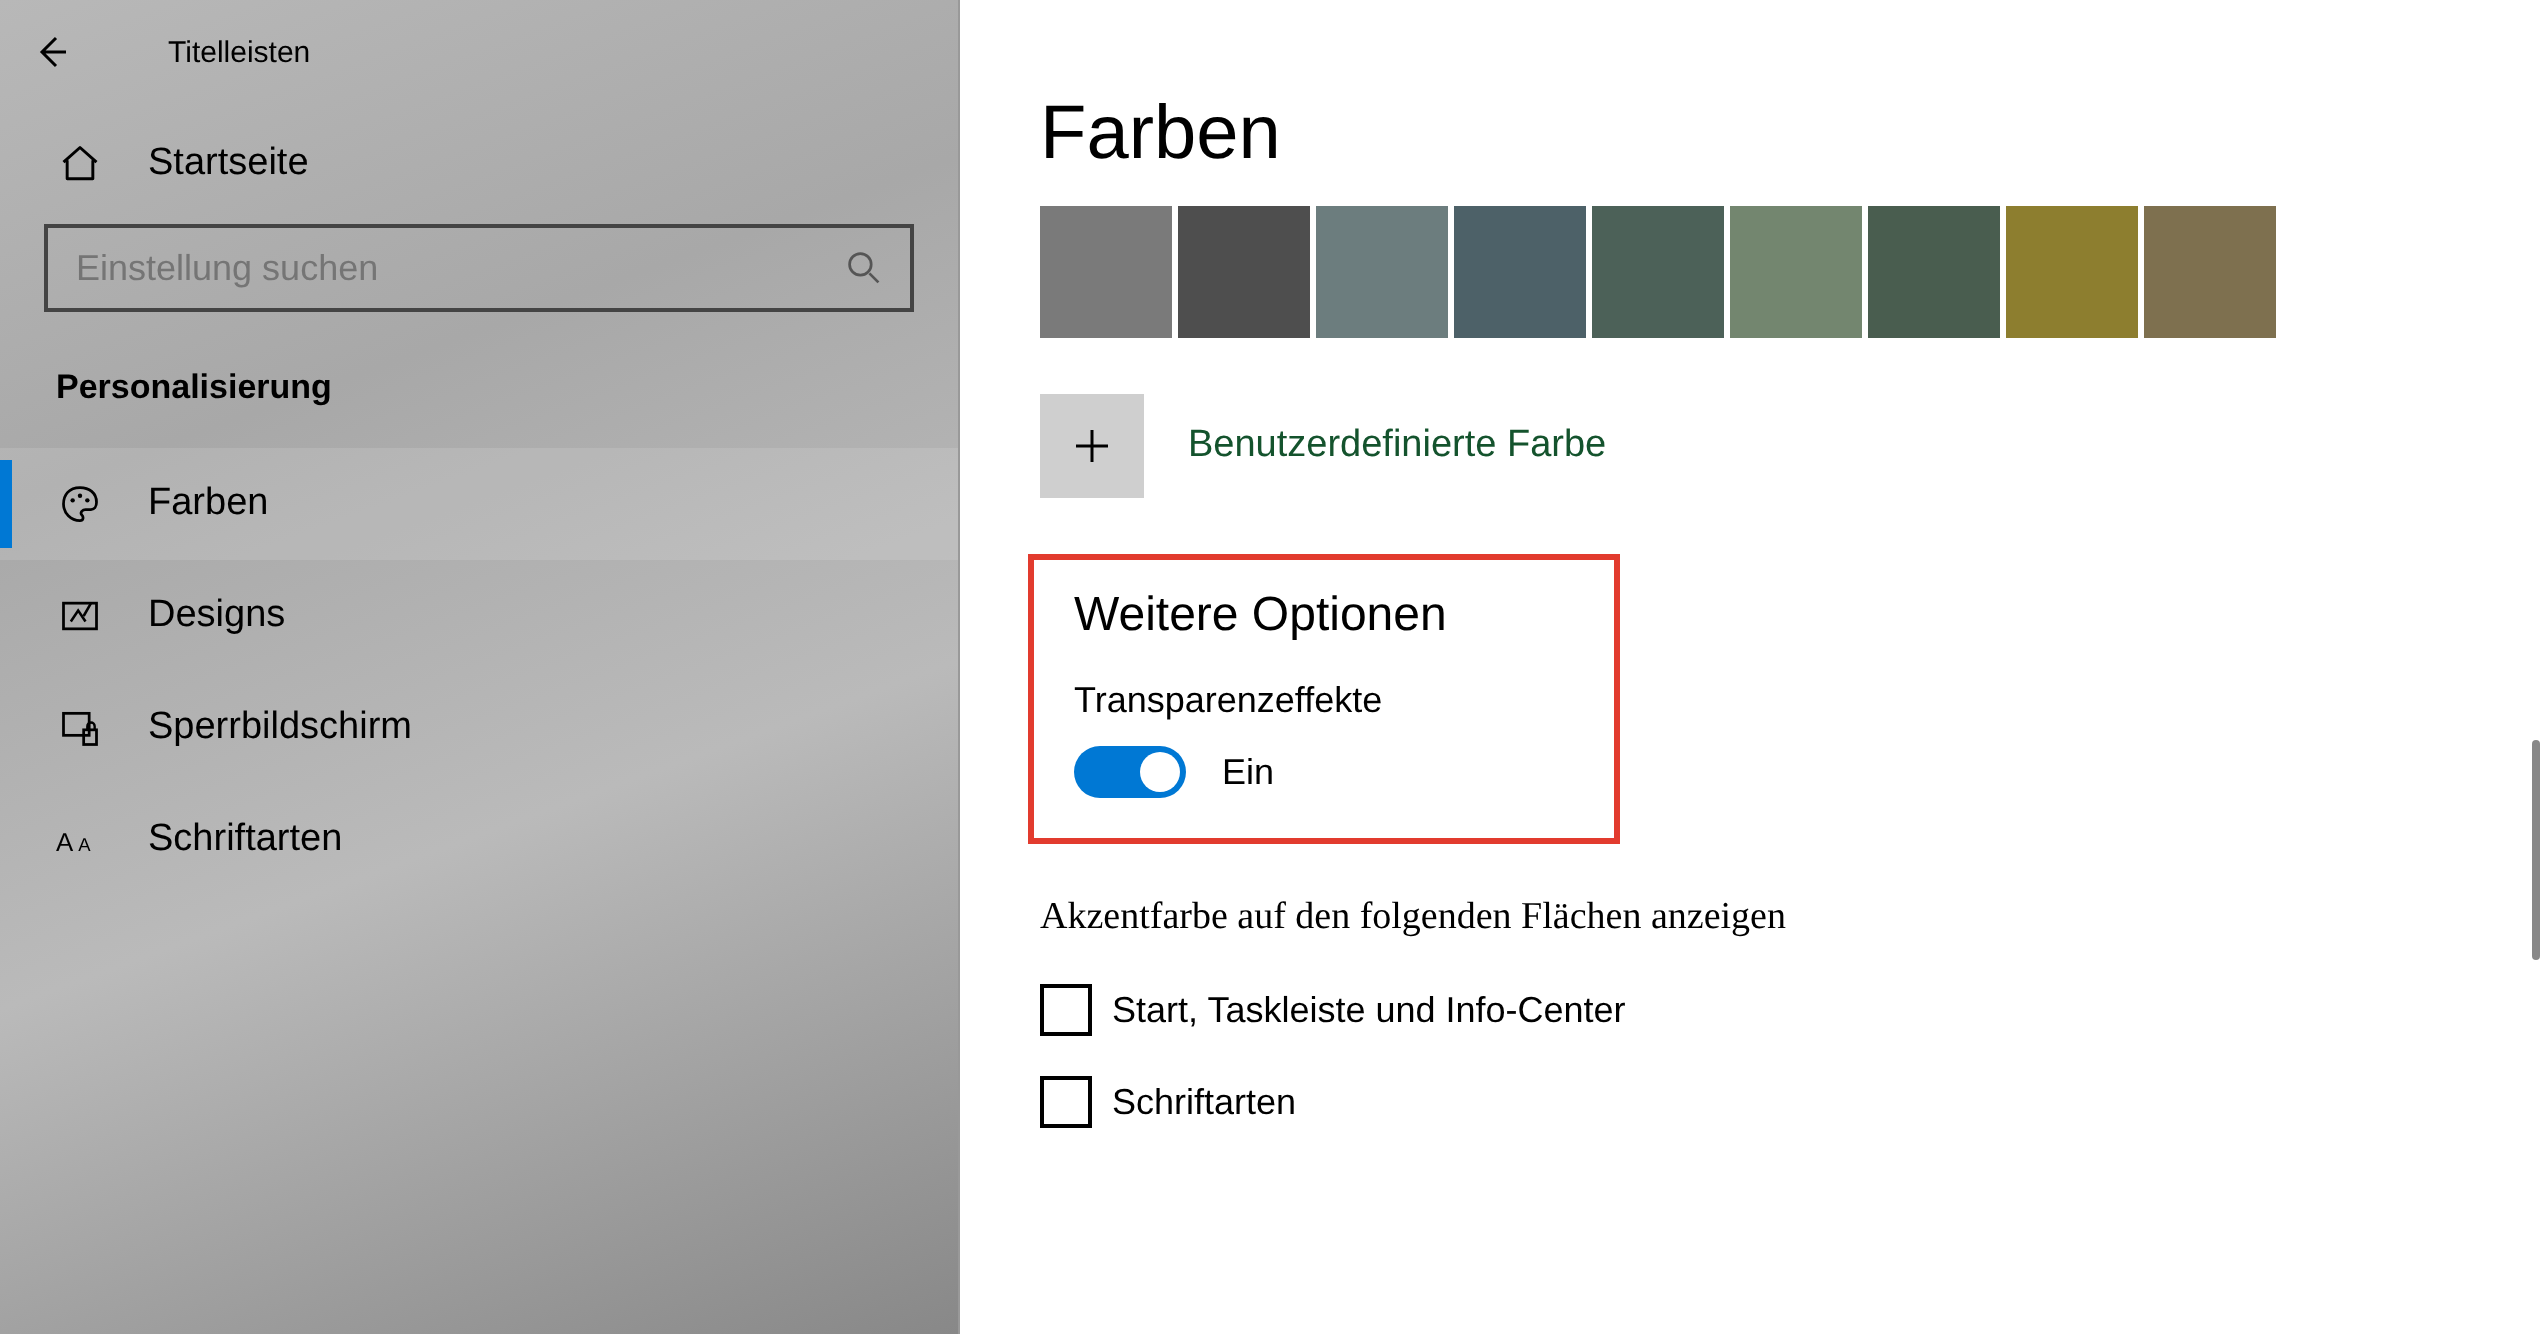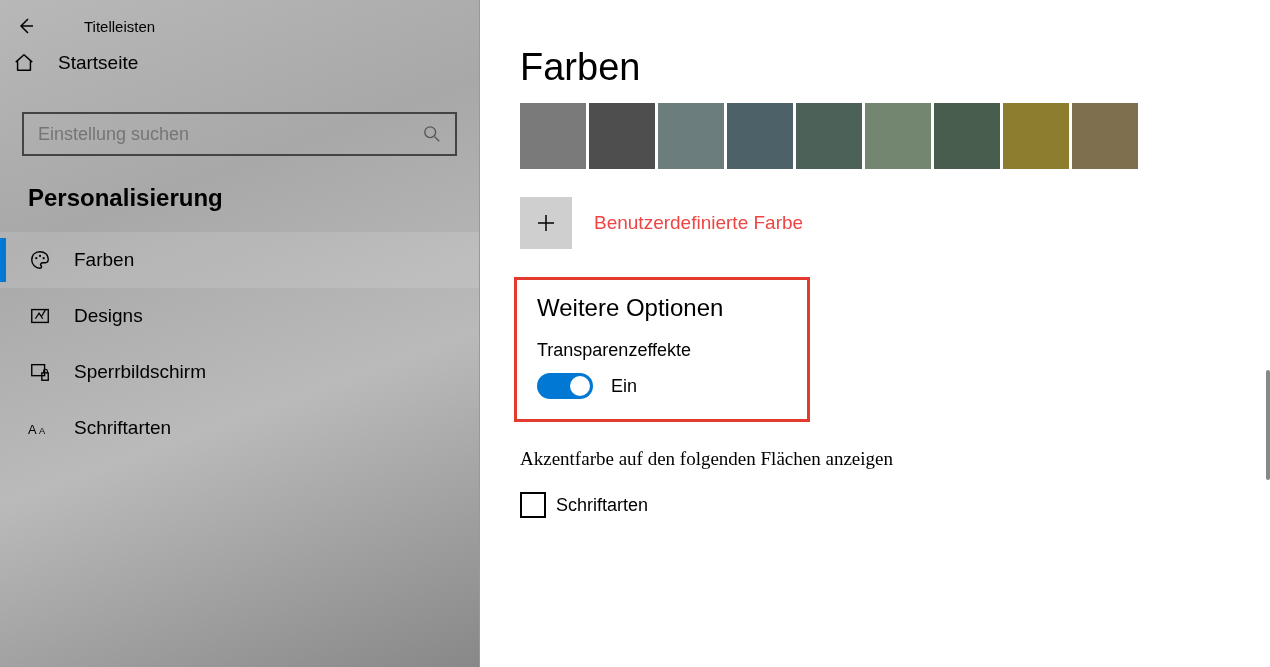--- a/index.html
+++ b/index.html
@@ -7,45 +7,45 @@
 
 .titlebar { position: absolute; top: 0; left: 0; right: 0; height: 52px; display: flex; align-items: center; }
 .titlebar .back { width: 52px; height: 52px; display: flex; align-items: center; justify-content: center; cursor: pointer; }
 .titlebar .title { font-size: 15px; color: #000; margin-left: 32px; }
 .window-controls { position: absolute; top: 0; right: 0; display: flex; }
 .window-controls .wc { width: 60px; height: 40px; display: flex; align-items: center; justify-content: center; cursor: pointer; }
 
 .sidebar { position: absolute; top: 0; left: 0; width: 480px; height: 667px; background: linear-gradient(160deg, #b8b8b8 0%, #a8a8a8 30%, #bababa 60%, #888 100%); border-right: 1px solid #999; }
 .sidebar-inner { padding-top: 52px; }
 
-.home-row { display: flex; align-items: flex-start; height: 60px; padding-left: 12px; cursor: pointer; }
+.home-row { display: flex; align-items: center; height: 60px; padding-left: 28px; cursor: pointer; }
 .home-row .icon { width: 24px; display: flex; justify-content: center; }
 .home-row .label { font-size: 19px; color: #000; margin-left: 22px; }
 
 .searchbox { margin: 0 22px 18px 22px; border: 2px solid #444; height: 44px; display: flex; align-items: center; padding: 0 14px; }
 .searchbox input { flex: 1; border: none; background: transparent; font-size: 18px; color: #555; outline: none; }
 .searchbox .sicon { color: #555; }
 
-.section-title { font-size: 24px; font-weight: 600; color: #000; padding: 10px 28px 20px 28px; }
+.section-title { font-size: 17px; font-weight: 600; color: #000; padding: 10px 28px 20px 28px; }
 
 .nav-item { display: flex; align-items: center; height: 56px; padding-left: 28px; cursor: pointer; position: relative; }
 .nav-item .icon { width: 24px; display: flex; justify-content: center; color: #000; }
 .nav-item .label { font-size: 19px; color: #000; margin-left: 22px; }
 .nav-item.active::before { content: ""; position: absolute; left: 0; top: 6px; bottom: 6px; width: 6px; background: #0078d4; }
 .nav-item.active { background: rgba(255,255,255,0.12); }
 
 .content { position: absolute; left: 480px; top: 0; right: 0; bottom: 0; background: #fff; padding: 46px 40px 0 40px; overflow: hidden; }
 .page-heading { font-size: 38px; font-weight: 400; color: #000; margin-bottom: 14px; }
 
 .swatches { display: flex; gap: 3px; margin-bottom: 28px; }
 .swatch { width: 66px; height: 66px; cursor: pointer; }
 
 .custom-row { display: flex; align-items: center; gap: 22px; margin-bottom: 28px; }
 .custom-btn { width: 52px; height: 52px; background: #cfcfcf; display: flex; align-items: center; justify-content: center; cursor: pointer; }
-.custom-label { font-size: 19px; color: #ef4444; }
+.custom-label { font-size: 19px; color: #14532d; }
 
 .highlight-box { border: 3px solid #e23b2e; padding: 14px 20px 20px 20px; width: 296px; margin-bottom: 26px; margin-left: -6px; }
 .sub-heading { font-size: 24px; font-weight: 400; color: #000; margin-bottom: 18px; }
 .toggle-label { font-size: 18px; color: #000000; margin-bottom: 12px; }
 .toggle-row { display: flex; align-items: center; gap: 18px; }
 .toggle { width: 56px; height: 26px; border-radius: 13px; background: #0078d4; position: relative; cursor: pointer; }
 .toggle .knob { position: absolute; right: 3px; top: 3px; width: 20px; height: 20px; border-radius: 50%; background: #fff; }
 .toggle-state { font-size: 18px; color: #000; }
 
 .accent-heading { font-size: 19px; color: #000; margin-bottom: 22px; font-family: Liberation Serif, serif; }
@@ -188,20 +188,24 @@
     <div class="toggle-row">
       <div class="toggle">
           <div class="knob"></div>
         </div>
       <div class="toggle-state">Ein</div>
     </div>
   </div>
 
   <div class="accent-heading">Akzentfarbe auf den folgenden Flächen anzeigen</div>
 
+  <div class="check-row">
+    <div class="checkbox"></div>
+    <div class="check-label">Start, Taskleiste und Info-Center</div>
+  </div>
 
   <div class="check-row">
     <div class="checkbox"></div>
     <div class="check-label">Schriftarten</div>
   </div>
 
   <div class="scroll-indicator"></div>
 </div>
 
 </body></html>

